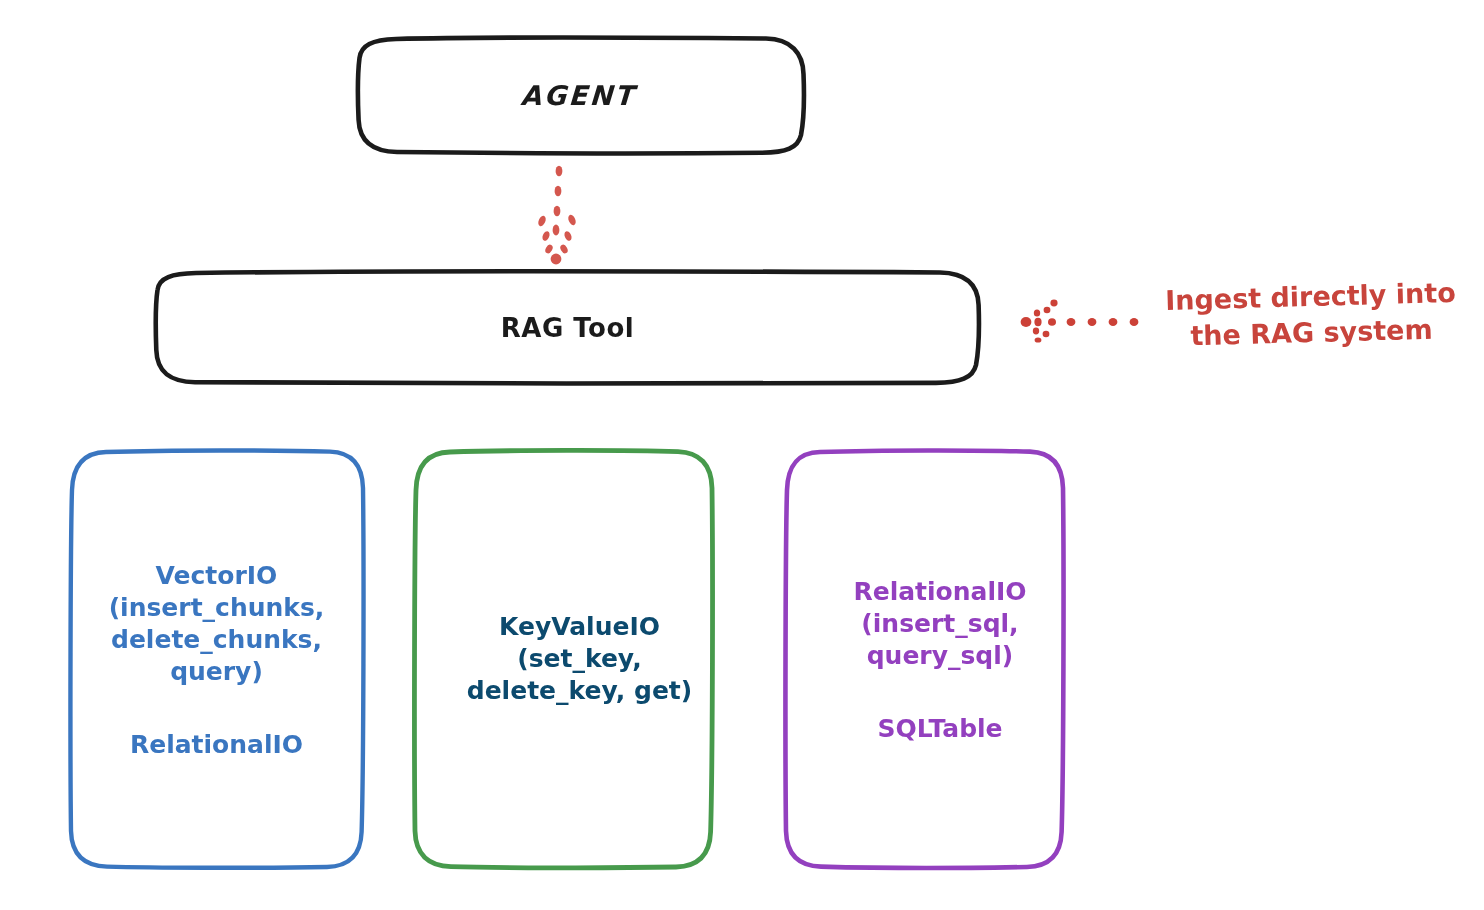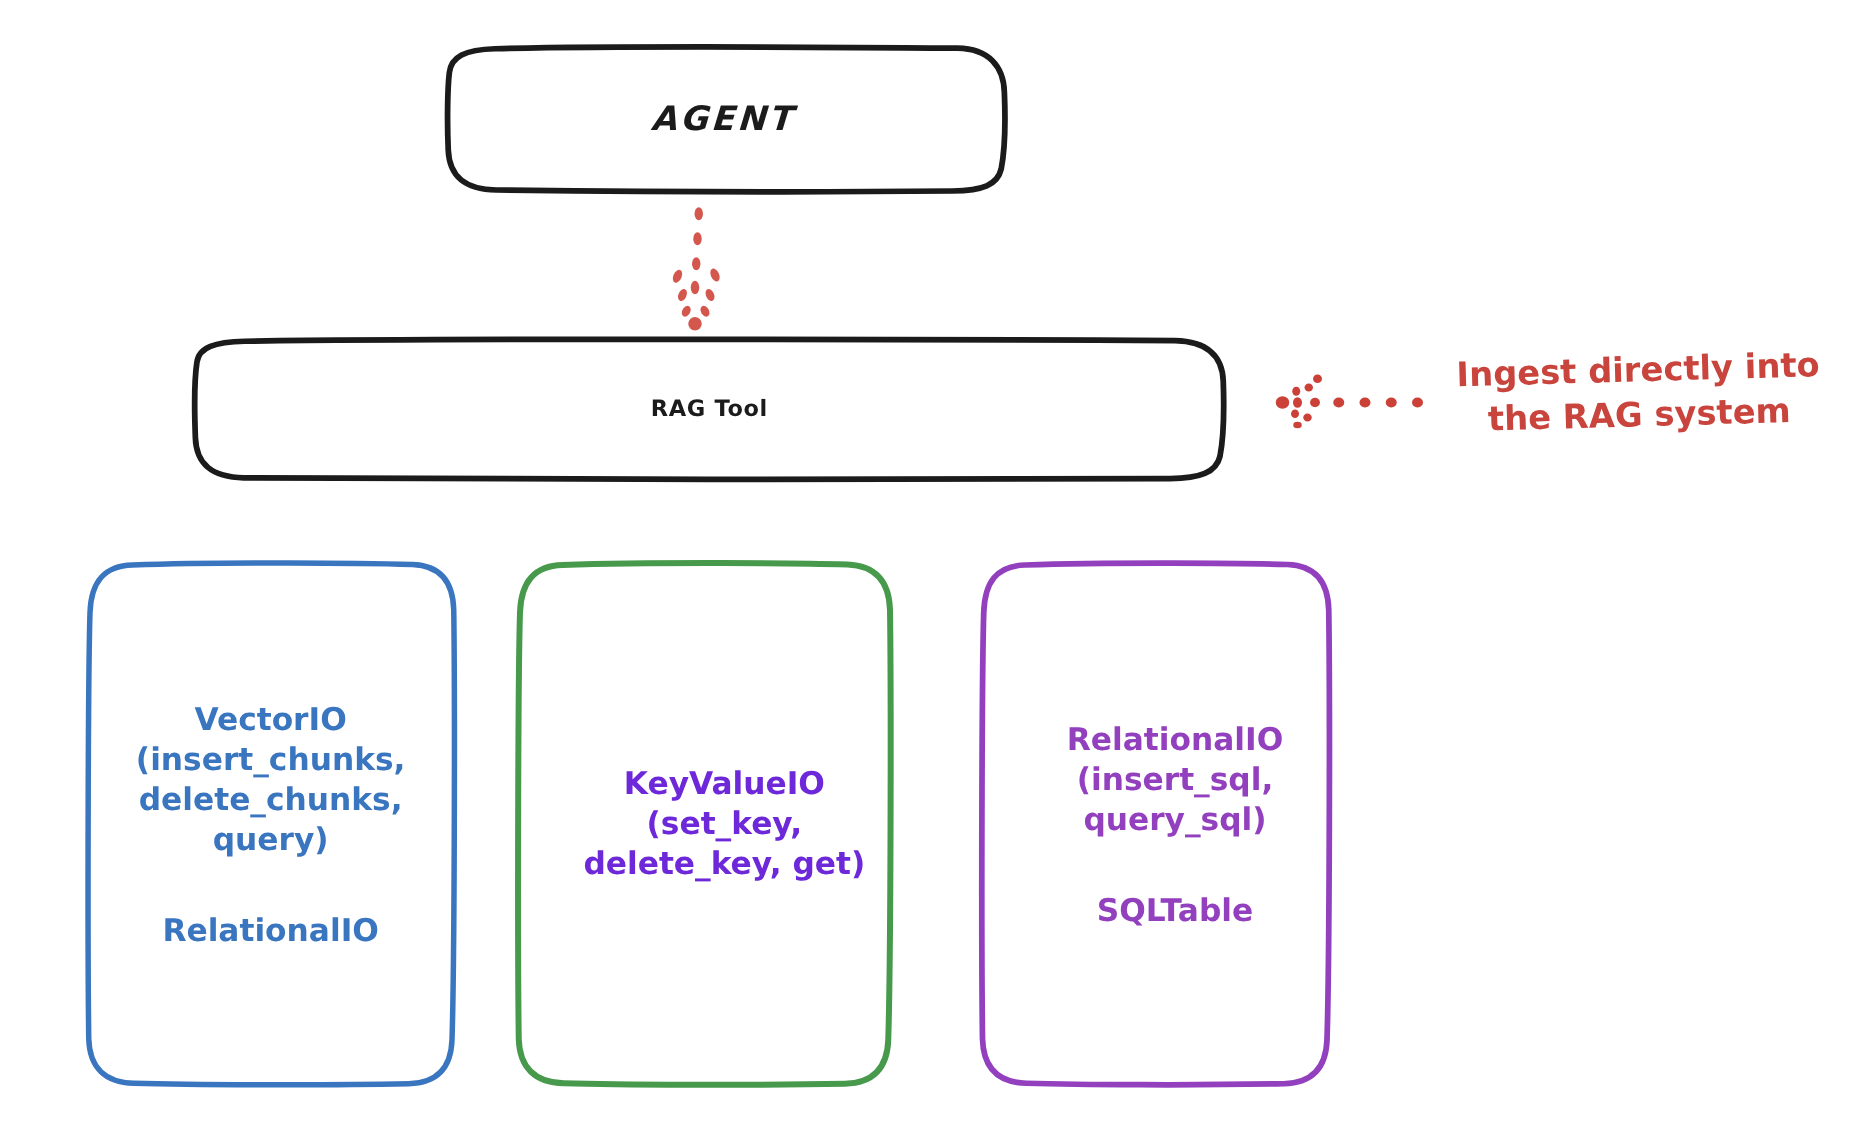--- a/index.html
+++ b/index.html
@@ -46,21 +46,21 @@
     transform: skewX(-6deg);
   }
 
   
   #rag-node {
     left: 156px; top: 272px;
     width: 823px; height: 111px;
   }
   #rag-label {
     font-family: "DejaVu Sans", sans-serif;
-    font-size: 18px;
+    font-size: 26px;
     font-weight: 600;
     letter-spacing: 0.5px;
     color: #1b1b1b;
   }
 
   
   .store {
     padding: 0 14px;
   }
   #vectorio-node { left: 70px;  top: 450px; width: 293px; height: 418px; }
@@ -72,21 +72,21 @@
     font-weight: 600;
     line-height: 1.28;
     white-space: pre-line;
   }
   .store-sub {
     font-size: 25px;
     font-weight: 600;
     margin-top: 42px;
   }
   .blue  { color: #3a76c0; }
-  .green { color: #6d28d9; margin-left: 32px; }
+  .green { color: #0c4a6e; margin-left: 32px; }
   .purple{ color: #9340bf; margin-left: 32px; }
 
   
   #annotation-text {
     position: absolute;
     left: 1146px; top: 279px;
     width: 330px;
     color: #c8443c;
     font-size: 27px;
     font-weight: 600;

